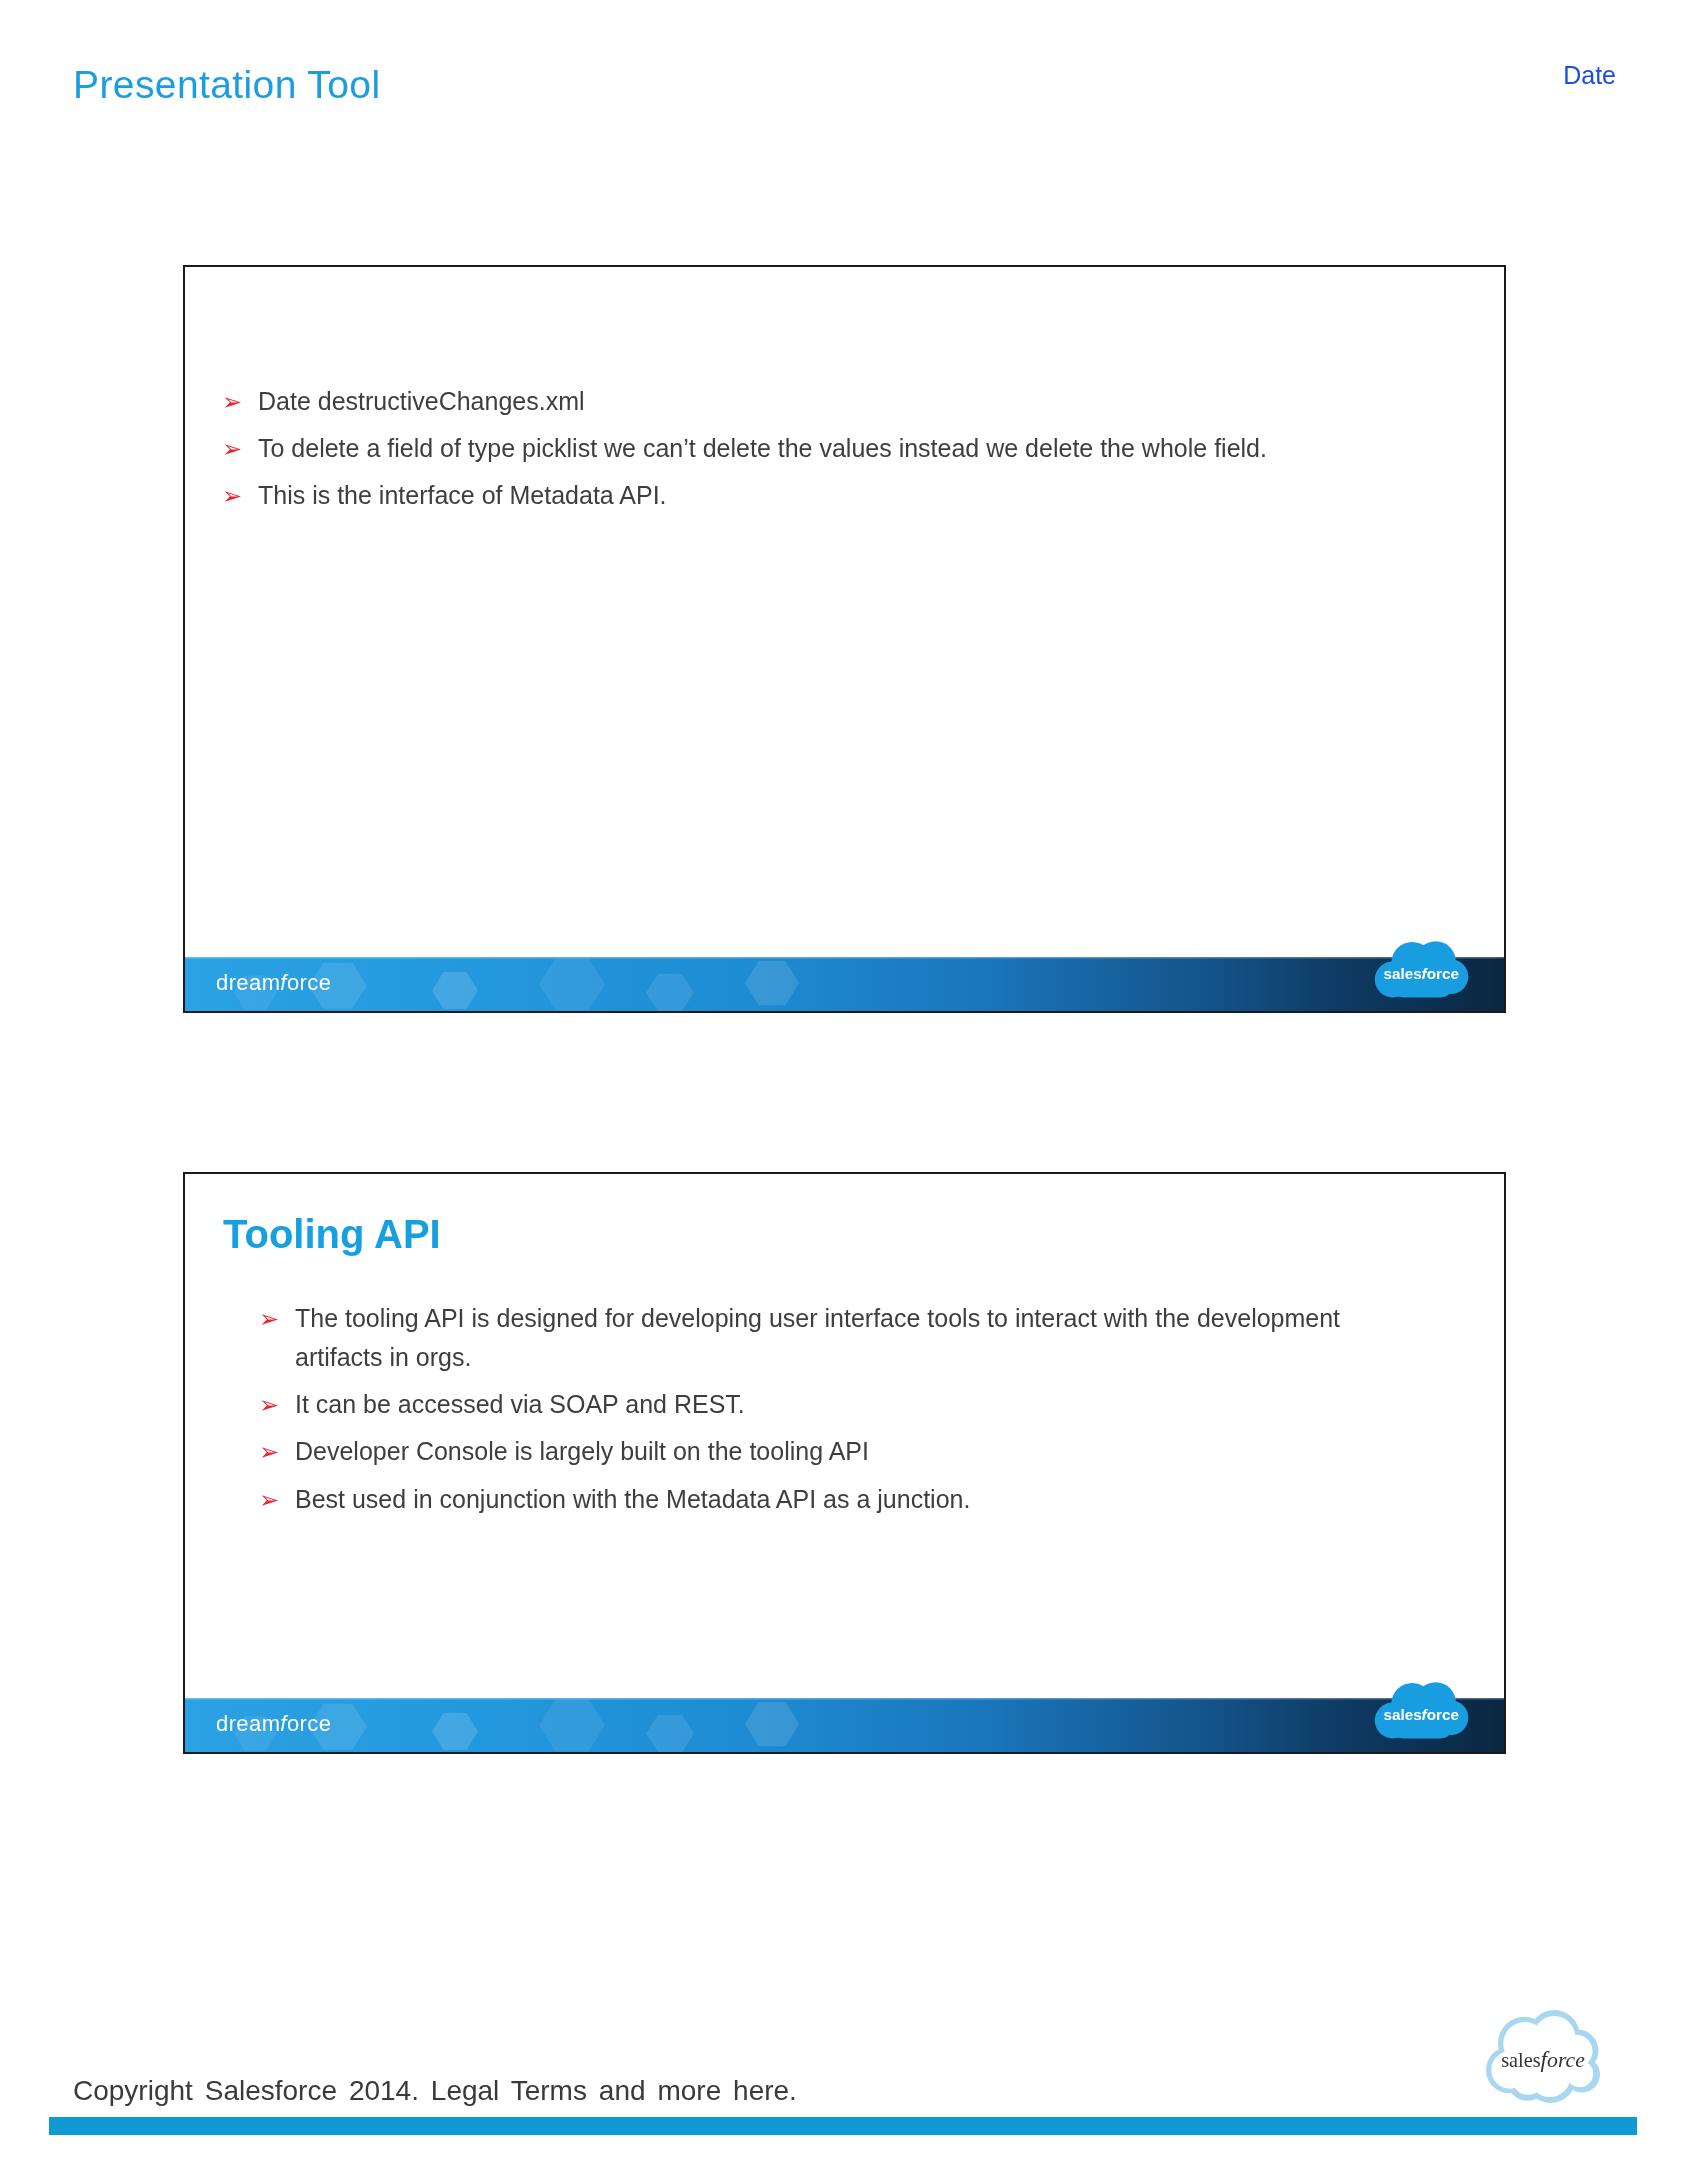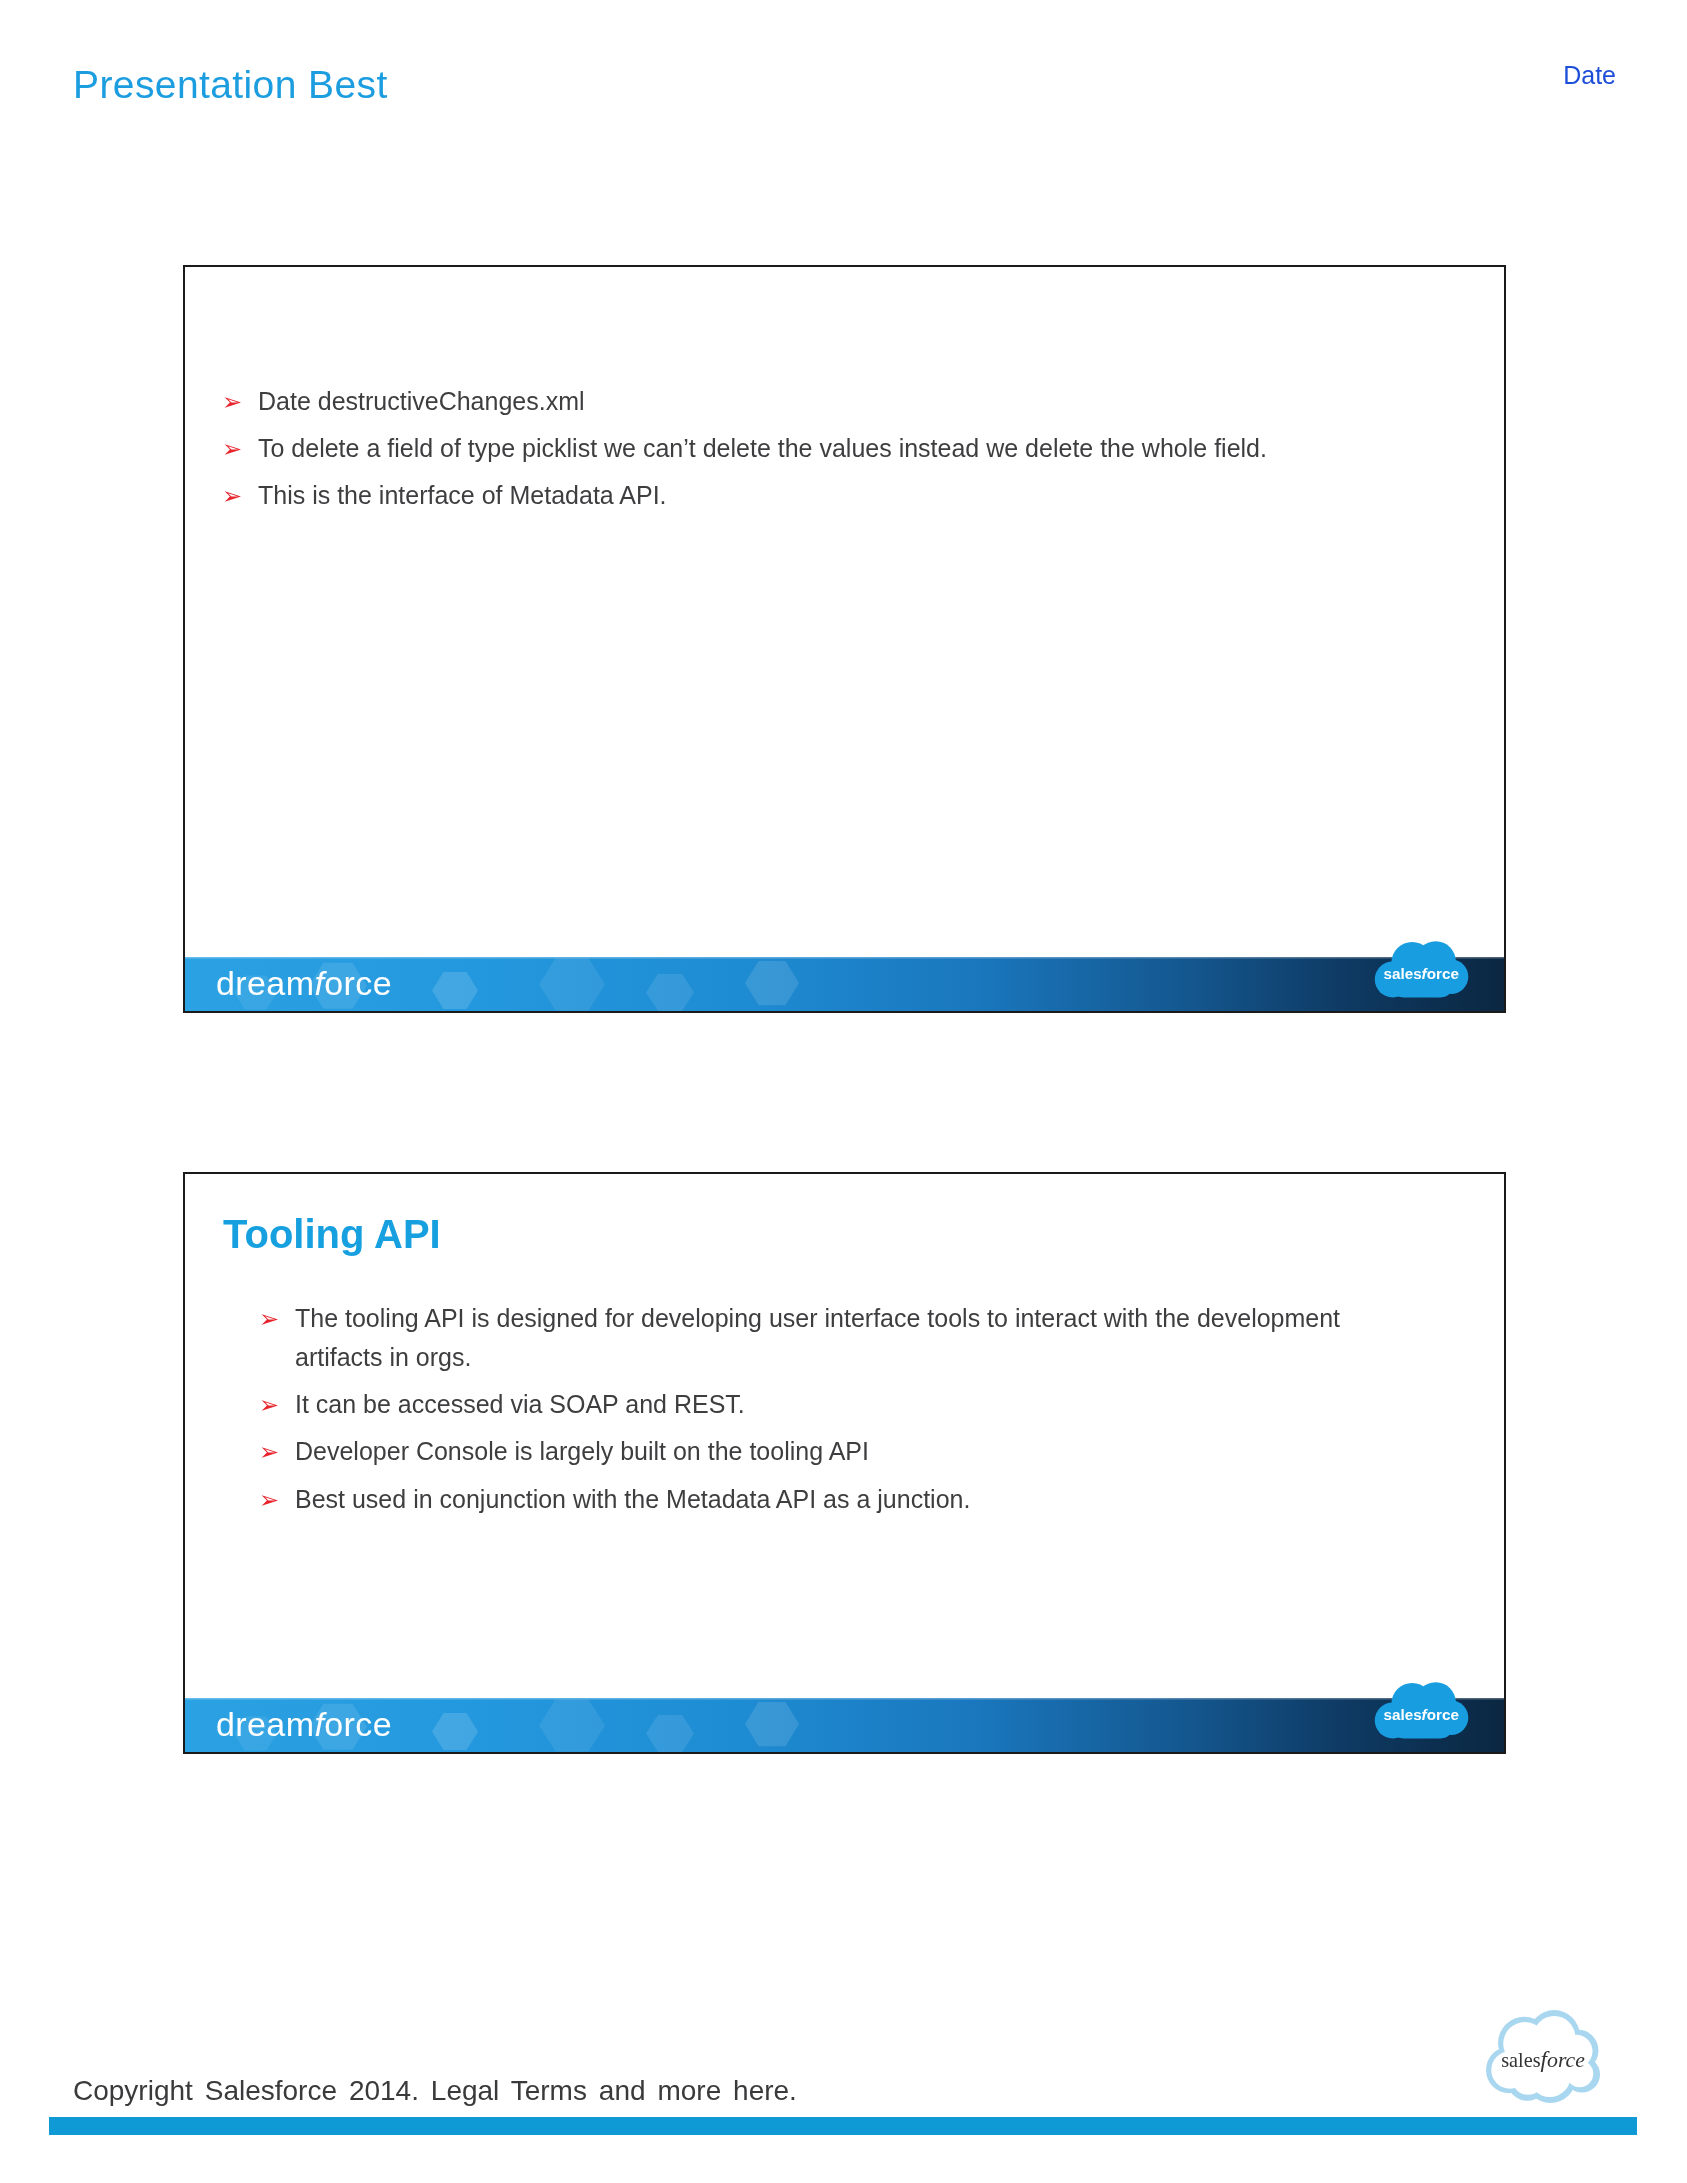--- a/index.html
+++ b/index.html
@@ -55,21 +55,21 @@
     clip-path:polygon(25% 5%,75% 5%,100% 50%,75% 95%,25% 95%,0% 50%);
   }
   .bk1{left:124px;top:3.3px;width:58px;height:51px;}
   .bk2{left:247px;top:13px;width:46px;height:41px;background:rgba(255,255,255,0.14);}
   .bk3{left:354px;top:-1.6px;width:66px;height:58px;background:rgba(255,255,255,0.08);}
   .bk4{left:461px;top:15px;width:48px;height:41px;}
   .bk5{left:560px;top:1.6px;width:54px;height:49px;background:rgba(255,255,255,0.12);}
   .bk6{left:49px;top:16.5px;width:43px;height:38px;background:rgba(255,255,255,0.08);}
   .dfword{
     position:absolute;left:31px;top:50%;transform:translateY(-52%);
-    color:#ffffff;font-size:34px;letter-spacing:0.4px;white-space:nowrap;
+    color:#ffffff;font-size:22px;letter-spacing:0.4px;white-space:nowrap;
   }
   .df-f{font-style:italic;}
   .cloud-modern{
     position:absolute;right:35px;top:-21.4px;width:97px;height:73px;
   }
   
   .copyright{
     position:absolute;left:73px;top:2075px;
     font-size:28px;color:#3a3a3c;word-spacing:4.1px;
   }
@@ -77,21 +77,21 @@
     position:absolute;right:79px;top:2004px;width:130px;height:105px;
   }
   .bottombar{
     position:absolute;left:49px;top:2117px;width:1588px;height:18px;
     background:#0f9ad5;
   }
 </style>
 </head>
 <body>
 
-<div class="ptitle">Presentation Best</div>
+<div class="ptitle">Presentation Tool</div>
 <div class="pdate">Date</div>
 
 <section class="slide slide1">
   <ul class="bullets">
     <li>
       <span class="arr">➢</span>
       <span class="btext">Date destructiveChanges.xml</span>
     </li>
     <li>
       <span class="arr">➢</span>

